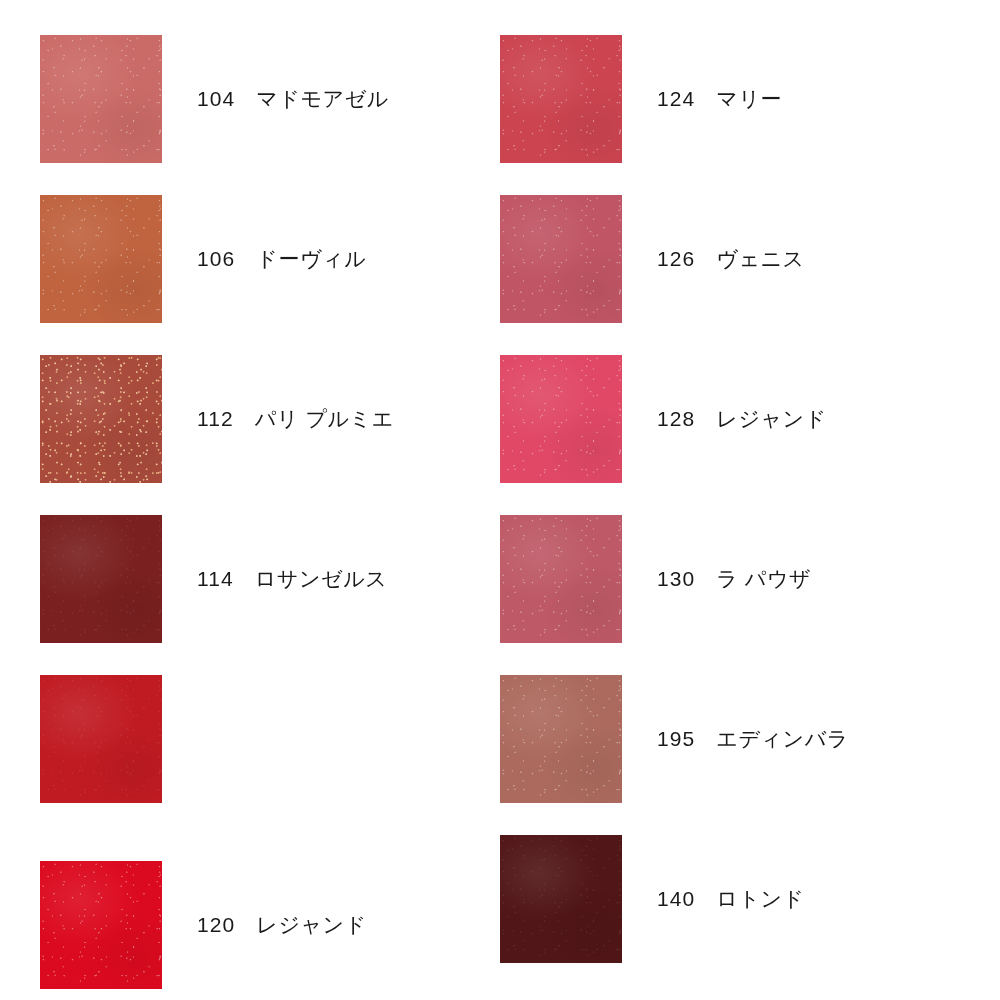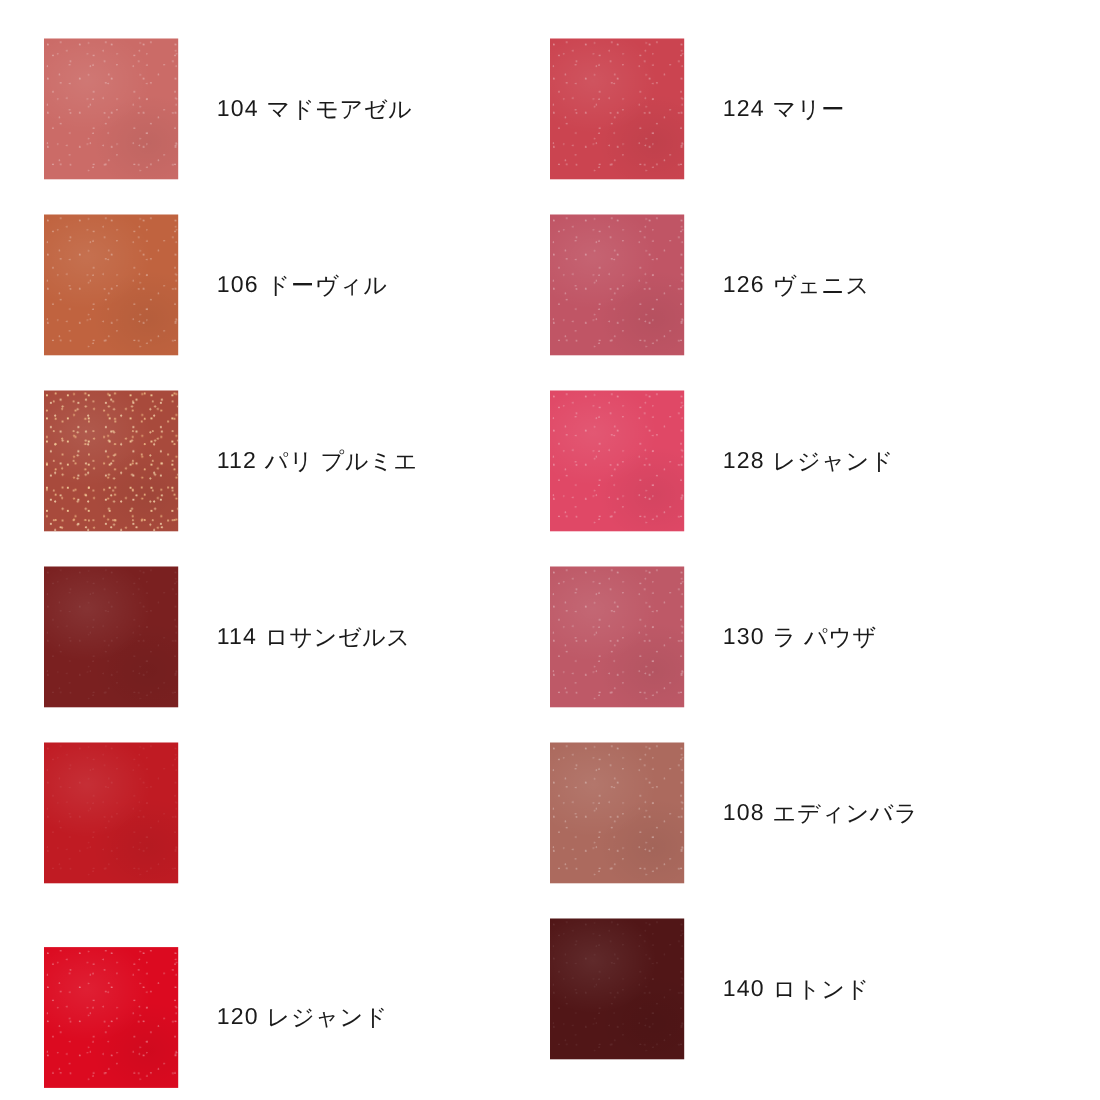--- a/index.html
+++ b/index.html
@@ -107,21 +107,21 @@
     letter-spacing: 0.6px;
     color: #1a1a1a;
     font-weight: 400;
   }
 
   .shade-label .shade-code {
     letter-spacing: 1.1px;
   }
 
   .shade-label .shade-name {
-    margin-left: 7px;
+    margin-left: 21px;
   }
 </style>
 </head>
 <body>
 
 <div id="shade-chart">
     <div class="shade-entry" style="left: 40px; top: 35px;">
       <div class="swatch" style="background-color: rgb(203, 107, 103);">
         <div class="sheen"></div>
         <div class="shimmer"></div>
@@ -216,21 +216,21 @@
         <span class="shade-code">130</span>
         <span class="shade-name">ラ パウザ</span>
       </div>
     </div>
     <div class="shade-entry" style="left: 500px; top: 675px;">
       <div class="swatch" style="background-color: rgb(172, 106, 94);">
         <div class="sheen"></div>
         <div class="shimmer"></div>
       </div>
       <div class="shade-label">
-        <span class="shade-code">108</span>
+        <span class="shade-code">195</span>
         <span class="shade-name">エディンバラ</span>
       </div>
     </div>
     <div class="shade-entry" style="left: 500px; top: 835px;">
       <div class="swatch" style="background-color: rgb(81, 22, 23);">
         <div class="sheen"></div>
         <div class="shimmer matte"></div>
       </div>
       <div class="shade-label">
         <span class="shade-code">140</span>

